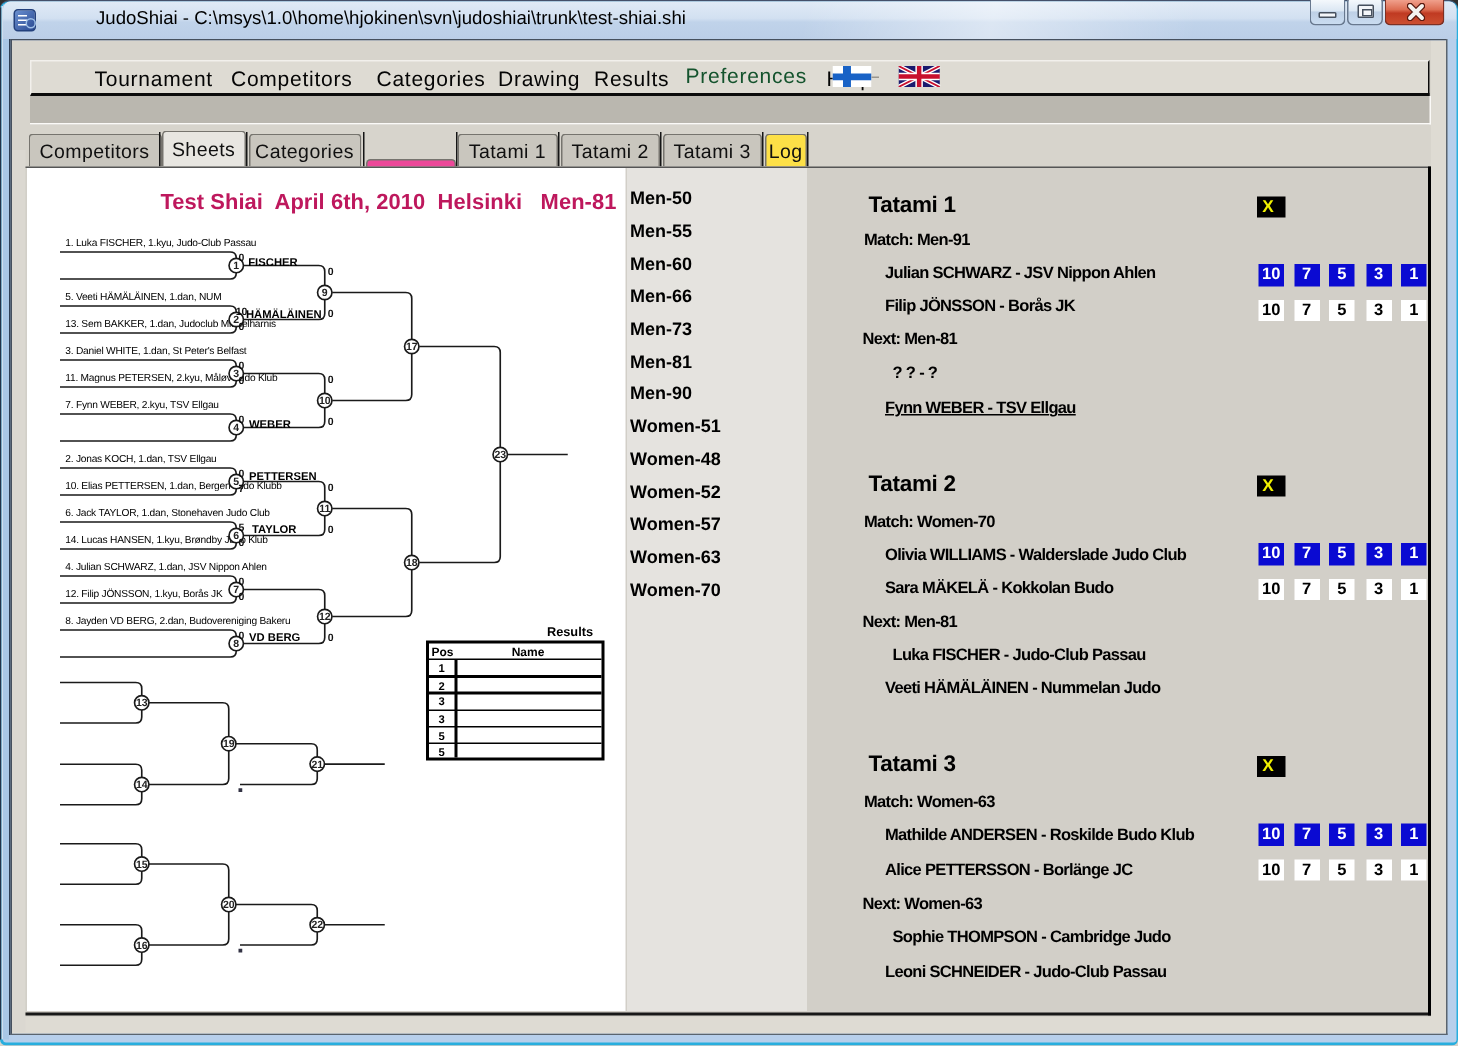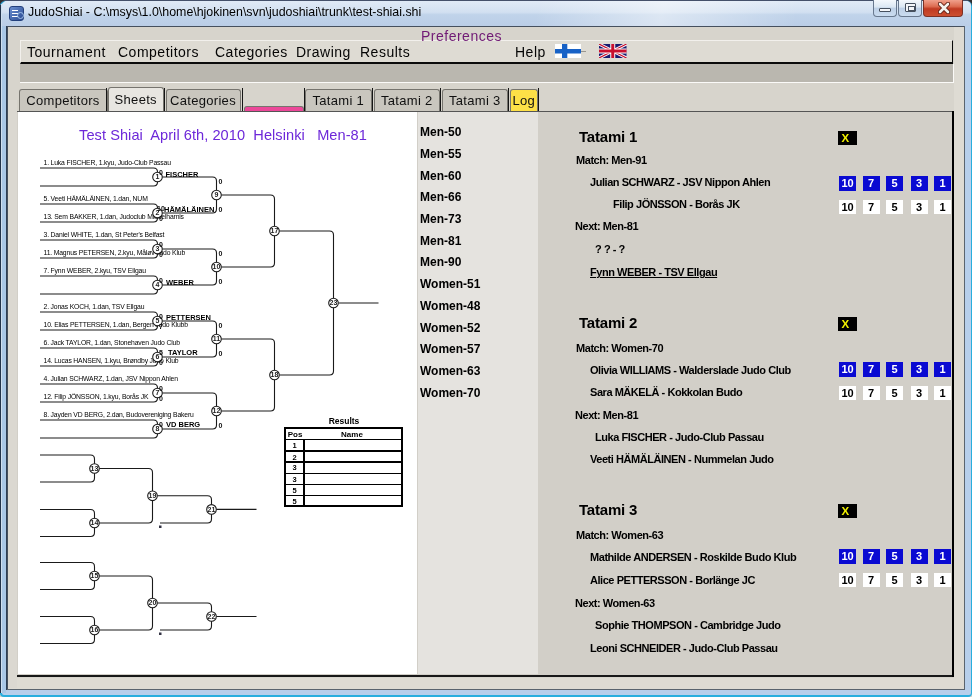--- a/index.html
+++ b/index.html
@@ -1,18 +1,18 @@
 <!DOCTYPE html>
 <html><head><meta charset="utf-8">
 <style>
 html,body{margin:0;padding:0;}
 body{width:972px;height:697px;position:relative;overflow:hidden;
   font-family:"Liberation Sans",sans-serif;background:#d7d4cc;}
 .a{position:absolute;}
-.nw{white-space:nowrap;}
+.nw{white-space:nowrap;margin-left:36px;}
 .bn{position:absolute;font-size:6.8px;color:#000;white-space:nowrap;line-height:8px;letter-spacing:-0.15px;}
 .bw{position:absolute;font-size:7.5px;font-weight:bold;color:#000;white-space:nowrap;line-height:8px;}
 .bs{position:absolute;font-size:7px;font-weight:bold;color:#111;white-space:nowrap;line-height:7px;}
 .cat{position:absolute;left:420px;font-size:12px;font-weight:bold;color:#000;line-height:12px;white-space:nowrap;}
 .rh{position:absolute;left:579px;font-size:15px;font-weight:bold;color:#000;line-height:15px;white-space:nowrap;letter-spacing:-0.2px;}
 .rr{position:absolute;font-size:11px;font-weight:bold;color:#000;line-height:12px;white-space:nowrap;letter-spacing:-0.45px;}
 .sb{position:absolute;width:17px;text-align:center;font-weight:bold;font-size:11px;}
 .sbb{background:#0a0ad2;color:#fff;height:14.5px;line-height:14.5px;}
 .sbw{background:#ffffff;color:#000;height:14.5px;line-height:14.5px;}
 .xb{position:absolute;width:19px;height:14px;background:#000;color:#f0f000;
@@ -59,21 +59,21 @@
       <path d="M2,2 L10,10 M10,2 L2,10" stroke="#5a1a10" stroke-width="4.4" stroke-linecap="round"></path>
       <path d="M2,2 L10,10 M10,2 L2,10" stroke="#f4f2ee" stroke-width="2.6" stroke-linecap="round"></path>
     </svg>
   </div>
 <div class="a" style="left:20px;top:39.5px;width:933px;height:24px;background:#dedbd3;border-top:1px solid #f2f0ec;border-left:1px solid #f2f0ec;border-bottom:2.5px solid #0a0a0a;border-right:1.5px solid #0a0a0a;box-sizing:border-box;"></div>
 <div class="a nw" style="left:27px;top:43.5px;font-size:14px;color:#050505;letter-spacing:0.5px;">Tournament</div>
 <div class="a nw" style="left:118px;top:43.5px;font-size:14px;color:#050505;letter-spacing:0.5px;">Competitors</div>
 <div class="a nw" style="left:215px;top:43.5px;font-size:14px;color:#050505;letter-spacing:0.5px;">Categories</div>
 <div class="a nw" style="left:296px;top:43.5px;font-size:14px;color:#050505;letter-spacing:0.5px;">Drawing</div>
 <div class="a nw" style="left:360px;top:43.5px;font-size:14px;color:#050505;letter-spacing:0.5px;">Results</div>
-<div class="a nw" style="left:421px;top:28px;font-size:14px;color:#701a75;letter-spacing:0.5px;">Preferences</div>
+<div class="a nw" style="left:421px;top:42px;font-size:14px;color:#14532d;letter-spacing:0.5px;">Preferences</div>
 <div class="a nw" style="left:515px;top:43.5px;font-size:14px;color:#050505;letter-spacing:0.5px;">Help</div>
 <svg class="a" style="left:555px;top:44px;" width="26" height="14" viewBox="0 0 26 14">
 <rect width="26" height="14" fill="#ffffff"></rect>
 <rect x="0" y="5" width="26" height="4.5" fill="#1862c6"></rect>
 <rect x="7" y="0" width="5.3" height="14" fill="#1862c6"></rect>
   </svg>
 <div class="a" style="left:580.5px;top:50.8px;width:5px;height:1.5px;background:#9a968e;"></div>
 <svg class="a" style="left:599px;top:44px;" width="27.5" height="14" viewBox="0 0 55 28">
 <rect width="55" height="28" fill="#1a1a6e"></rect>
 <path d="M0,0 55,28 M55,0 0,28" stroke="#fff" stroke-width="6"></path>
@@ -113,21 +113,21 @@
 <div class="cat" style="top:278.1px;">Women-51</div>
 <div class="cat" style="top:299.8px;">Women-48</div>
 <div class="cat" style="top:321.5px;">Women-52</div>
 <div class="cat" style="top:343.2px;">Women-57</div>
 <div class="cat" style="top:364.9px;">Women-63</div>
 <div class="cat" style="top:386.6px;">Women-70</div>
 <div class="rh" style="top:129px;">Tatami 1</div>
 <div class="xb" style="left:838px;top:130.5px;">X</div>
 <div class="rr" style="left:576px;top:154px;">Match: Men-91</div>
 <div class="rr" style="left:590px;top:176px;">Julian SCHWARZ - JSV Nippon Ahlen</div>
-<div class="rr" style="left:590px;top:198.2px;margin-left:23px;">Filip JÖNSSON - Borås JK</div>
+<div class="rr" style="left:590px;top:198.2px;">Filip JÖNSSON - Borås JK</div>
 <div class="rr" style="left:575px;top:220.2px;">Next: Men-81</div>
 <div class="rr" style="left:595px;top:242.7px;">? ? - ?</div>
 <div class="rr" style="left:590px;top:266.2px;text-decoration:underline;">Fynn WEBER - TSV Ellgau</div>
 <div class="sb sbb" style="left:839px;top:176.3px;">10</div>
 <div class="sb sbw" style="left:839px;top:199.6px;">10</div>
 <div class="sb sbb" style="left:862.5px;top:176.3px;">7</div>
 <div class="sb sbw" style="left:862.5px;top:199.6px;">7</div>
 <div class="sb sbb" style="left:886px;top:176.3px;">5</div>
 <div class="sb sbw" style="left:886px;top:199.6px;">5</div>
 <div class="sb sbb" style="left:910.5px;top:176.3px;">3</div>
@@ -163,21 +163,21 @@
 <div class="sb sbb" style="left:839px;top:549.3px;">10</div>
 <div class="sb sbw" style="left:839px;top:572.6px;">10</div>
 <div class="sb sbb" style="left:862.5px;top:549.3px;">7</div>
 <div class="sb sbw" style="left:862.5px;top:572.6px;">7</div>
 <div class="sb sbb" style="left:886px;top:549.3px;">5</div>
 <div class="sb sbw" style="left:886px;top:572.6px;">5</div>
 <div class="sb sbb" style="left:910.5px;top:549.3px;">3</div>
 <div class="sb sbw" style="left:910.5px;top:572.6px;">3</div>
 <div class="sb sbb" style="left:934px;top:549.3px;">1</div>
 <div class="sb sbw" style="left:934px;top:572.6px;">1</div>
-<div class="a nw" style="left:23.5px;top:126.5px;width:399px;text-align:center;font-size:14.6px;font-weight:normal;color:#6d28d9;letter-spacing:0.05px;">Test Shiai&nbsp; April 6th, 2010&nbsp; Helsinki&nbsp;&nbsp; Men-81</div>
+<div class="a nw" style="left:23.5px;top:126.5px;width:399px;text-align:center;font-size:14.6px;font-weight:bold;color:#be185d;letter-spacing:0.05px;">Test Shiai&nbsp; April 6th, 2010&nbsp; Helsinki&nbsp;&nbsp; Men-81</div>
 <div class="bn" style="left:43.5px;top:159px;">1. Luka FISCHER, 1.kyu, Judo-Club Passau</div>
 <div class="bn" style="left:43.5px;top:195px;">5. Veeti HÄMÄLÄINEN, 1.dan, NUM</div>
 <div class="bn" style="left:43.5px;top:213px;">13. Sem BAKKER, 1.dan, Judoclub Middelharnis</div>
 <div class="bn" style="left:43.5px;top:231px;">3. Daniel WHITE, 1.dan, St Peter's Belfast</div>
 <div class="bn" style="left:43.5px;top:249px;">11. Magnus PETERSEN, 2.kyu, Måløv Judo Klub</div>
 <div class="bn" style="left:43.5px;top:267px;">7. Fynn WEBER, 2.kyu, TSV Ellgau</div>
 <div class="bn" style="left:43.5px;top:303px;">2. Jonas KOCH, 1.dan, TSV Ellgau</div>
 <div class="bn" style="left:43.5px;top:321px;">10. Elias PETTERSEN, 1.dan, Bergen Judo Klubb</div>
 <div class="bn" style="left:43.5px;top:339px;">6. Jack TAYLOR, 1.dan, Stonehaven Judo Club</div>
 <div class="bn" style="left:43.5px;top:357px;">14. Lucas HANSEN, 1.kyu, Brøndby Judo Klub</div>

